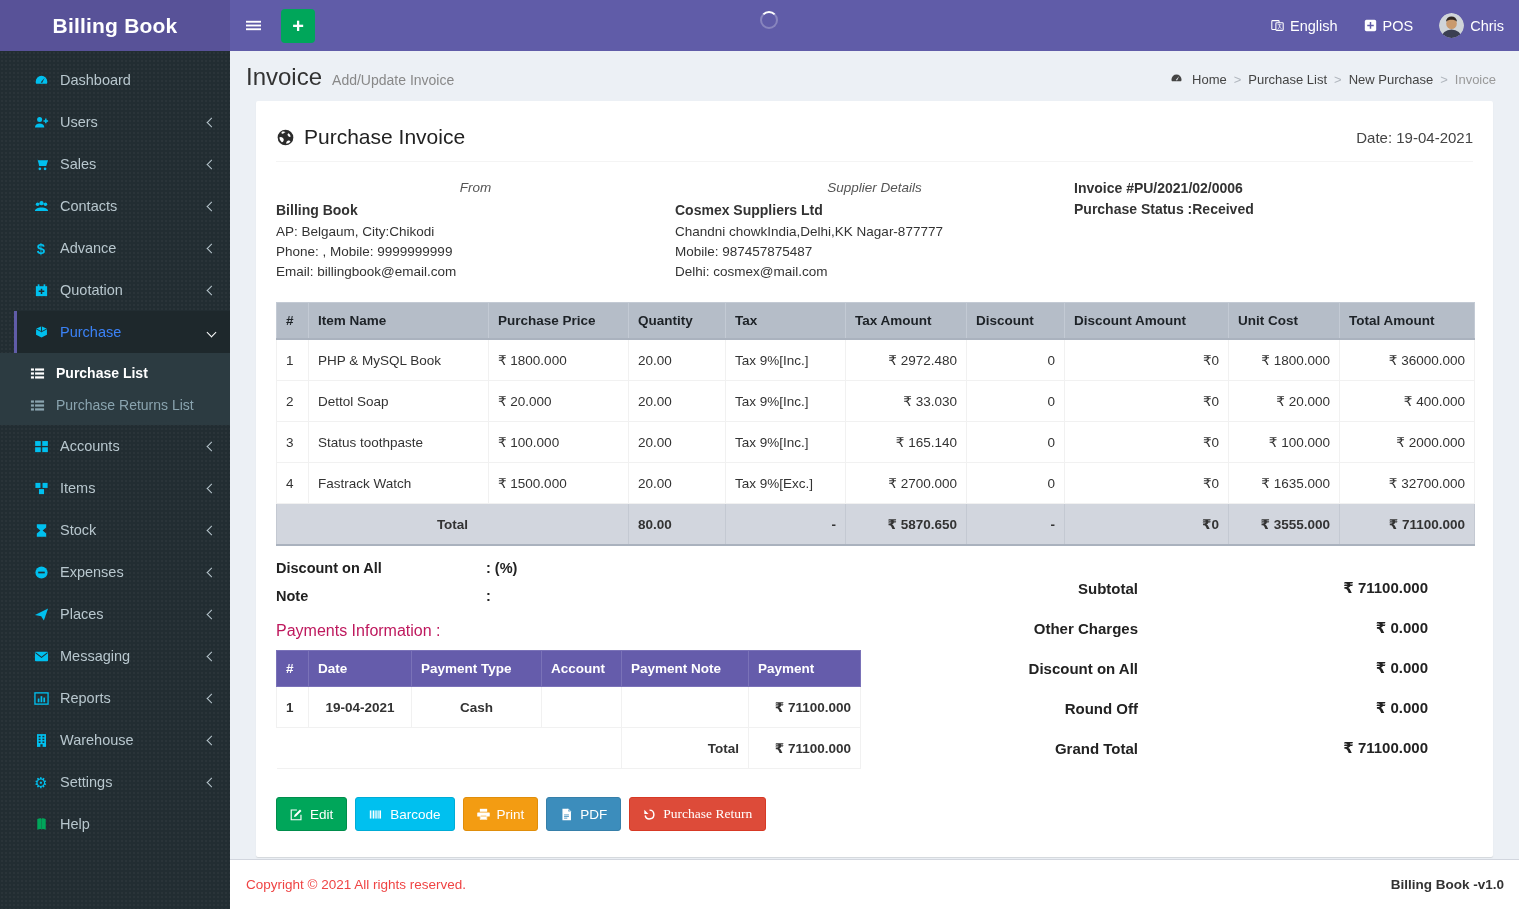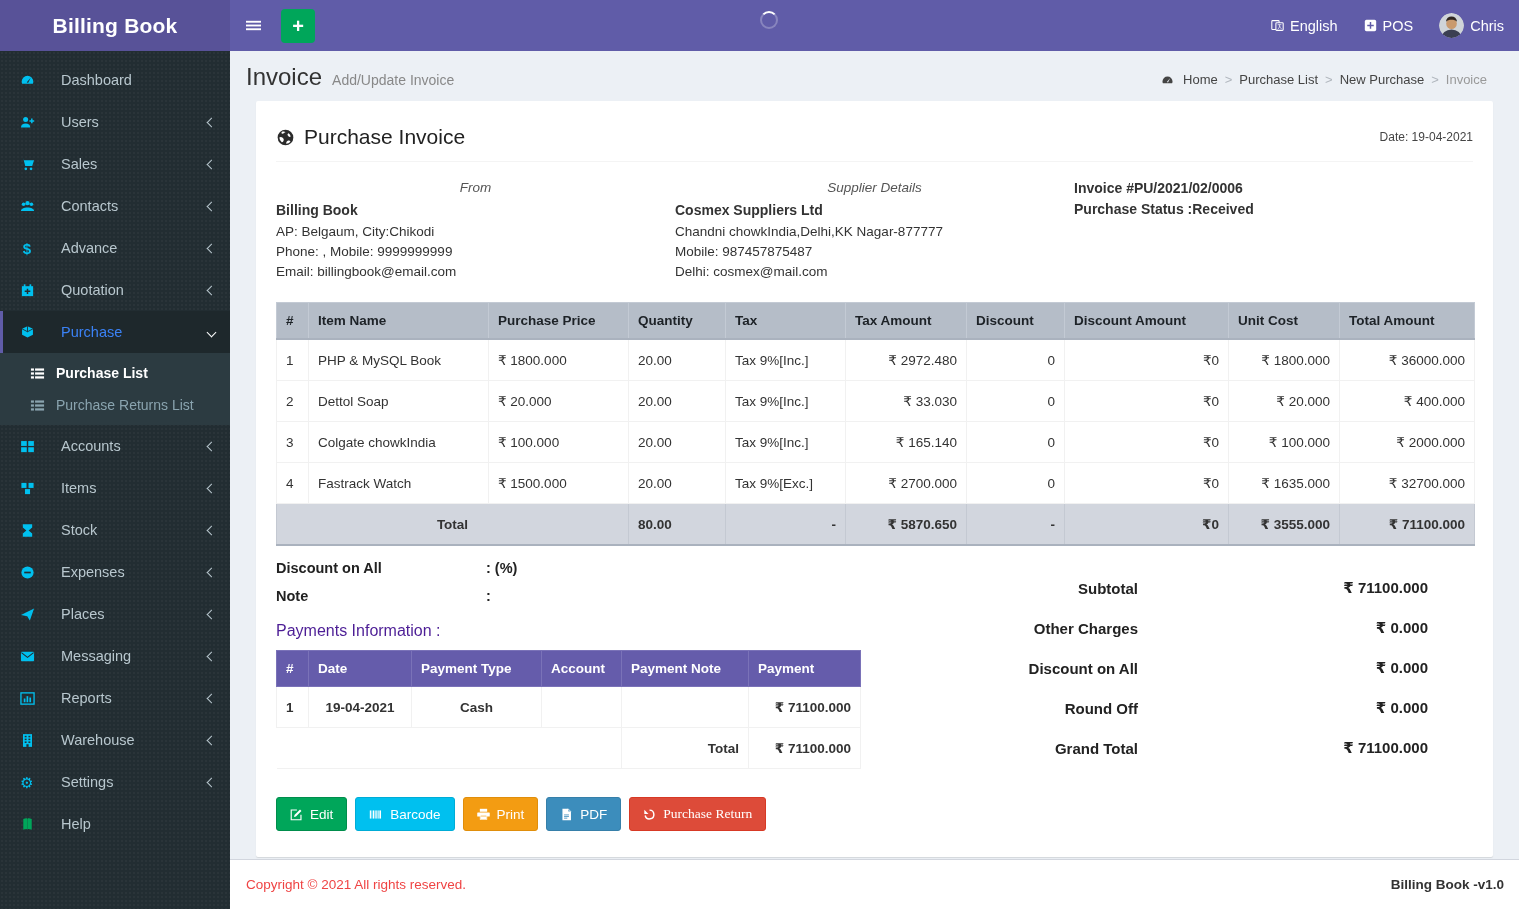--- a/index.html
+++ b/index.html
@@ -23,52 +23,52 @@
   @keyframes spin { to { transform: rotate(360deg);} }
   .nav-right { margin-left:auto; display:flex; align-items:center; gap:26px; }
   .nav-item { color:#fff; display:flex; align-items:center; gap:6px; cursor:pointer; font-size:14.5px; }
   .avatar { width:25px; height:25px; border-radius:50%; overflow:hidden; display:inline-block; }
 
   
   .body-row { flex:1; display:flex; min-height:0; }
   .sidebar { width:230px; flex:0 0 230px; background:#222d32;
              background-image: radial-gradient(rgba(255,255,255,.035) 1px, transparent 1px);
              background-size: 4px 4px; padding-top:8px; }
-  .menu-item { display:flex; align-items:center; gap:25px; padding:13px 15px; color:#b8c7ce;
-               cursor:pointer; border-left:3px solid transparent; font-size:14.5px; }
+  .menu-item { display:flex; align-items:center; gap:10px; padding:13px 15px; color:#b8c7ce;
+               cursor:pointer; border-left:3px solid transparent; font-size:14.5px;margin-left:14px; }
   .menu-item .mi-ico { color:#00c0ef; width:18px; text-align:center; flex:0 0 18px; display:flex; justify-content:center; }
   .menu-item.green-ico .mi-ico { color:#00a65a; }
   .menu-item.active { background:#1e282c; color:#3b82f6; border-left-color:#605ca8; }
   .chev { margin-left:auto; width:7px; height:7px; border-style:solid; border-width:0; border-color:#b8c7ce; }
   .chev-l { border-left-width:1.6px; border-bottom-width:1.6px; transform:rotate(45deg); }
   .chev-d { border-right-width:1.6px; border-bottom-width:1.6px; transform:rotate(45deg); border-color:#fff; }
   .submenu { background:#2c3b41; padding:4px 0; }
   .submenu-item { display:flex; align-items:center; gap:10px; padding:8px 15px 8px 28px; color:#8aa4af; cursor:pointer; font-size:14px; }
   .submenu-item.current { color:#fff; font-weight:bold; }
   .submenu-item .mi-ico { width:18px; flex:0 0 18px; display:flex; justify-content:center; }
   .ico { width:15px; height:15px; display:block; }
   .ico-sm { width:13px; height:13px; }
   .dollar-glyph { font-weight:bold; font-size:15px; line-height:15px; }
   .gear-glyph { font-size:15px; line-height:15px; }
 
   
   .content { flex:1; display:flex; flex-direction:column; background:#ecf0f5; min-width:0; }
-  .content-header { padding:12px 32px 10px 16px; display:flex; align-items:flex-end; }
+  .content-header { padding:12px 23px 10px 16px; display:flex; align-items:flex-end; }
   .page-title { font-size:24px; font-weight:normal; color:#333; }
   .page-subtitle { font-size:14px; color:#888; margin-left:10px; padding-bottom:3px; }
   .breadcrumb { margin-left:auto; display:flex; align-items:center; gap:7px; font-size:13px; color:#444; padding-bottom:4px; }
-  .crumb { cursor:pointer; display:flex; align-items:flex-end; gap:9px; }
+  .crumb { cursor:pointer; display:flex; align-items:flex-start; gap:9px; }
   .crumb-sep { color:#b0b6bd; }
   .crumb-current { color:#999; }
 
   .content-main { flex:1; padding:0 26px; overflow:hidden; }
   .card { background:#fff; box-shadow:0 1px 1px rgba(0,0,0,.1); border-radius:2px; padding:18px 20px 26px; }
   .card-head { display:flex; align-items:center; padding:6px 0 12px; border-bottom:1px solid #f4f4f4; }
   .card-title { font-size:21px; display:flex; align-items:center; gap:9px; color:#222; }
-  .card-date { margin-left:auto; font-size:12px; color:#444; }
+  .card-date { margin-left:auto; font-size:15px; color:#444; }
 
   .info-cols { display:flex; padding:16px 0 14px; }
   .info-col { flex:1; line-height:20px; font-size:13.5px; color:#333; }
   .info-label { font-style:italic; color:#555; margin-bottom:2px;text-align:center; }
   .info-name { font-weight:bold; font-size:14px; margin-bottom:2px; }
   .info-strong { font-weight:bold; font-size:14px; line-height:21px; }
 
   
   table.items { width:100%; border-collapse:collapse; table-layout:fixed; margin-top:6px; font-size:13.5px; }
   table.items th { background:#b5bdc8; color:#1d2227; font-weight:bold; text-align:left; padding:10px 9px;
@@ -77,21 +77,21 @@
   table.items .ta-r { text-align:right; }
   table.items tr.total-row td { background:#d2d6de; font-weight:bold; border-color:#c4c9d2; border-bottom:2px solid #aab2be; }
   table.items tr.total-row td.t-label { text-align:center; }
 
   
   .lower { display:flex; margin-top:14px; }
   .lower-left { width:585px; flex:0 0 585px; }
   .dn-row { display:flex; margin-bottom:12px; }
   .dn-label { width:210px; font-weight:bold; font-size:14.5px; color:#222; }
   .dn-value { font-weight:bold; font-size:14.5px; color:#222; }
-  .pay-heading { color:#4c1d95; font-size:16px; margin:18px 0 10px; }
+  .pay-heading { color:#be185d; font-size:16px; margin:18px 0 10px; }
   table.payments { width:585px; border-collapse:collapse; table-layout:fixed; font-size:13.5px; }
   table.payments th { background:#655cab; color:#fff; font-weight:bold; text-align:left; padding:10px 9px; border:1px solid #7a72b8; }
   table.payments td { padding:12px 9px; border:1px solid #f1f1f1; }
   table.payments .ta-c { text-align:center; }
   table.payments .ta-r { text-align:right; }
   table.payments .bold { font-weight:bold; }
 
   .lower-right { flex:1; padding:8px 45px 0 40px; }
   .sum-row { display:flex; align-items:center; height:40px; }
   .sum-label { flex:1; text-align:right; font-weight:bold; font-size:15px; color:#222; padding-right:110px; }
@@ -480,21 +480,21 @@
                 <td>20.00</td>
                 <td>Tax 9%[Inc.]</td>
                 <td class="ta-r">₹ 33.030</td>
                 <td class="ta-r">0</td>
                 <td class="ta-r">₹0</td>
                 <td class="ta-r">₹ 20.000</td>
                 <td class="ta-r">₹ 400.000</td>
               </tr>
               <tr>
                 <td>3</td>
-                <td>Colgate chowkIndia</td>
+                <td>Status toothpaste</td>
                 <td>₹ 100.000</td>
                 <td>20.00</td>
                 <td>Tax 9%[Inc.]</td>
                 <td class="ta-r">₹ 165.140</td>
                 <td class="ta-r">0</td>
                 <td class="ta-r">₹0</td>
                 <td class="ta-r">₹ 100.000</td>
                 <td class="ta-r">₹ 2000.000</td>
               </tr>
               <tr>

